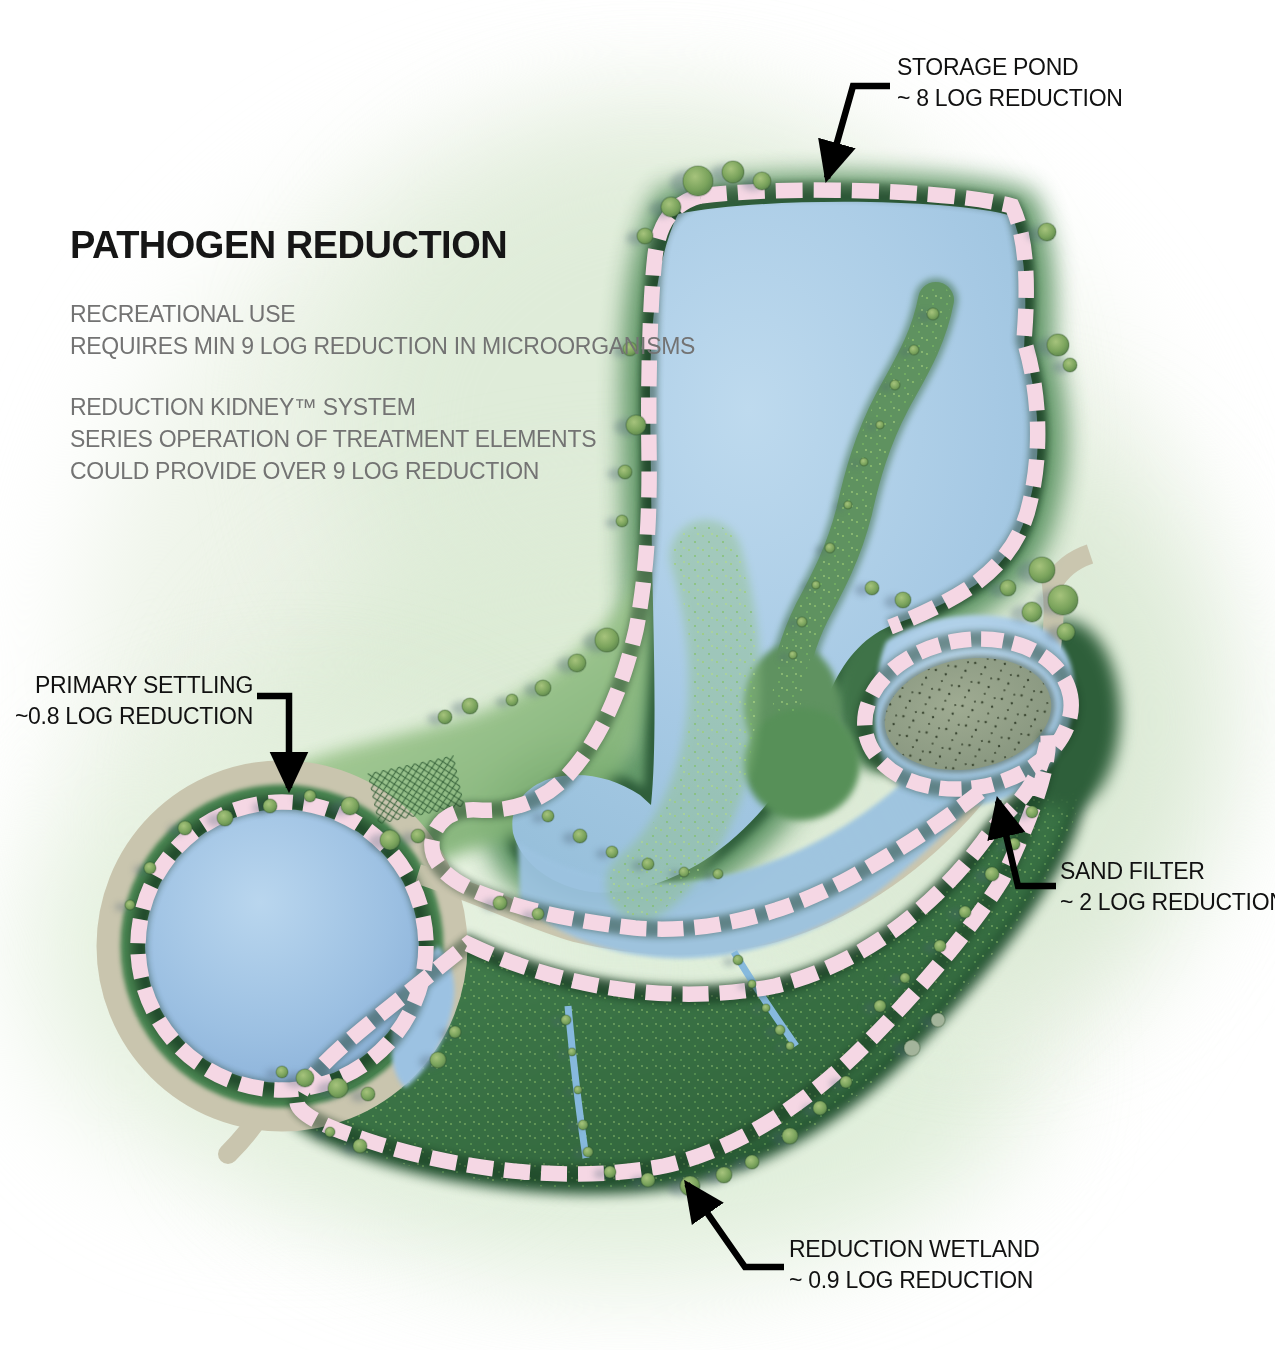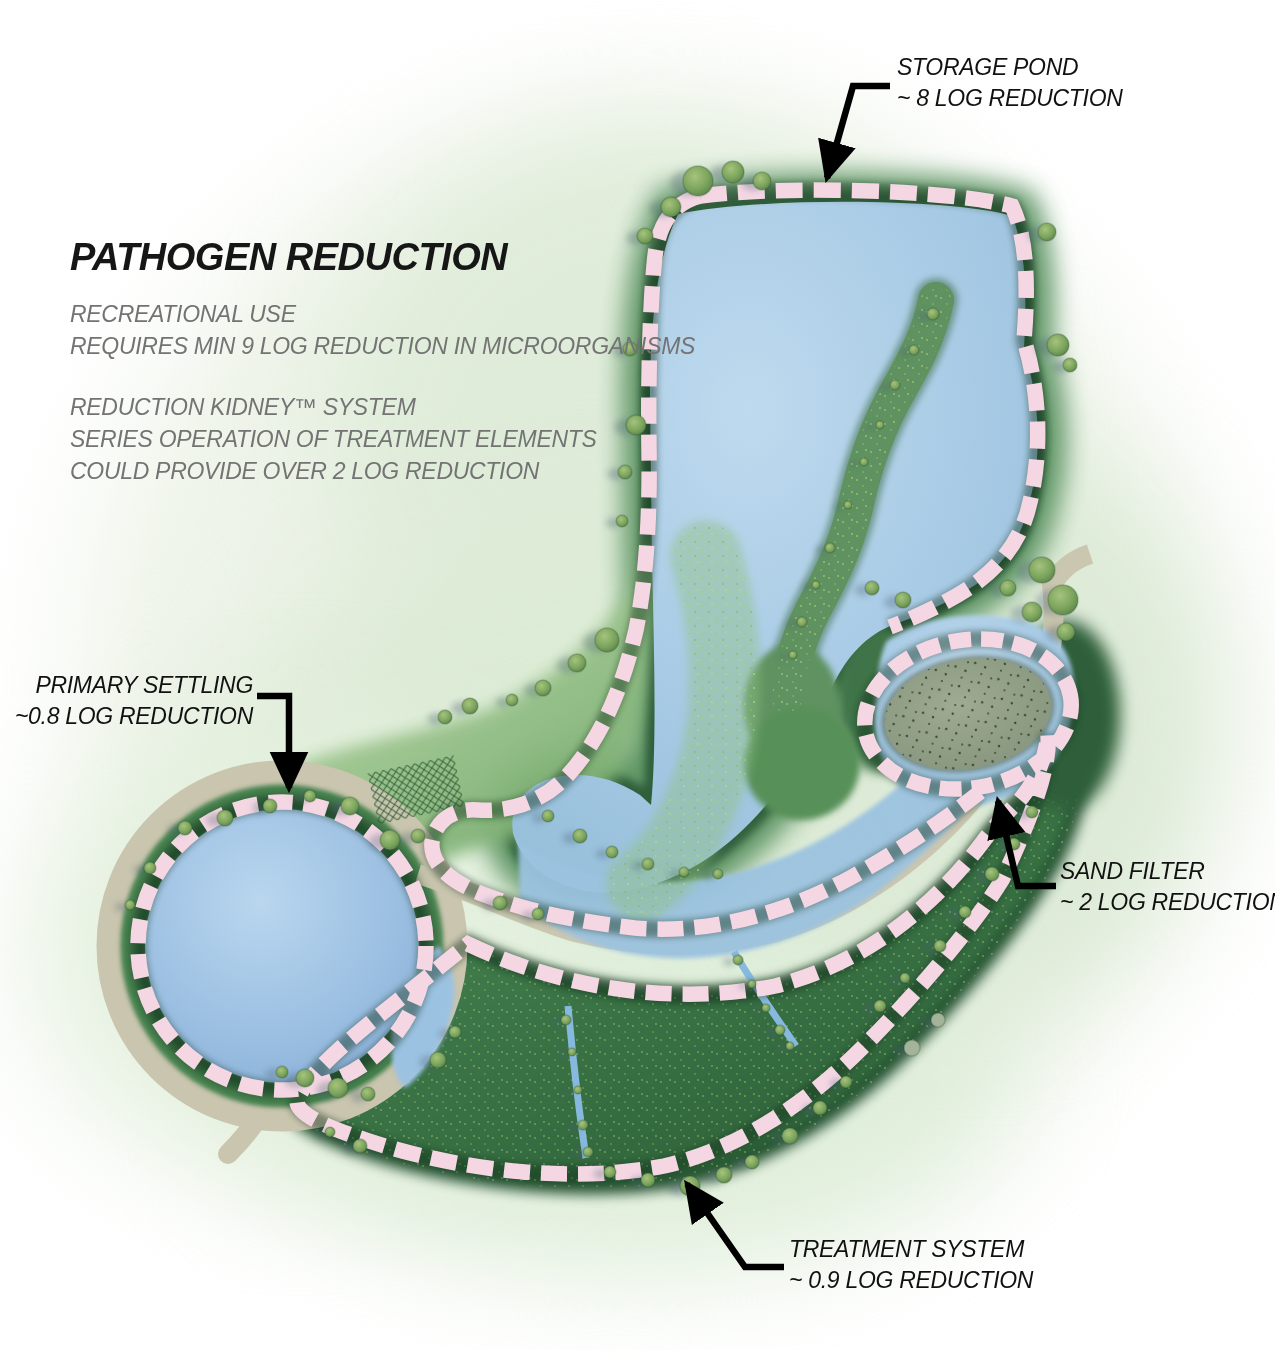--- a/index.html
+++ b/index.html
@@ -1,20 +1,20 @@
 <!DOCTYPE html>
 <html><head>
 <meta charset="utf-8">
 <style>
   html,body{margin:0;padding:0;background:#ffffff;}
   #stage{position:relative;width:1275px;height:1350px;background:#ffffff;overflow:hidden;
          font-family:"Liberation Sans",sans-serif;color:#1c1c1c;}
   #art{position:absolute;left:0;top:0;}
-  .txt{position:absolute;white-space:nowrap;font-style:italic;}
-  .title{font-size:38px;font-weight:600;letter-spacing:-0.5px;color:#161616;margin-top:12px;}
+  .txt{position:absolute;white-space:nowrap;}
+  .title{font-size:38px;font-weight:600;letter-spacing:-0.5px;color:#161616;}
   .note{font-size:23px;line-height:32px;font-weight:400;letter-spacing:-0.3px;color:#737373;}
   .lbl{font-size:23px;line-height:31px;font-weight:400;letter-spacing:-0.3px;color:#111;}
   .lbl.right{text-align:right;}
   .blur2{filter:blur(2px);} .blur3{filter:blur(3px);} .blur4{filter:blur(4px);}
   .blur6{filter:blur(6px);} .blur8{filter:blur(8px);} .blur12{filter:blur(12px);} .blur60{filter:blur(60px);}
 </style>
 </head>
 <body>
 
 <div id="stage">
@@ -396,36 +396,36 @@
   <div class="txt title" style="left:70px;top:224px;">PATHOGEN REDUCTION</div>
 
   <div class="txt note" style="left:70px;top:298px;">
     <div>RECREATIONAL USE</div>
     <div>REQUIRES MIN 9 LOG REDUCTION IN MICROORGANISMS</div>
   </div>
 
   <div class="txt note" style="left:70px;top:391px;">
     <div>REDUCTION KIDNEY™ SYSTEM</div>
     <div>SERIES OPERATION OF TREATMENT ELEMENTS</div>
-    <div>COULD PROVIDE OVER 2 LOG REDUCTION</div>
+    <div>COULD PROVIDE OVER 9 LOG REDUCTION</div>
   </div>
 
   <div class="txt lbl" style="left:897px;top:52px;">
     <div>STORAGE POND</div>
     <div>~ 8 LOG REDUCTION</div>
   </div>
 
   <div class="txt lbl right" style="right:1022px;top:670px;">
     <div>PRIMARY SETTLING</div>
     <div>~0.8 LOG REDUCTION</div>
   </div>
 
   <div class="txt lbl" style="left:1060px;top:856px;">
     <div>SAND FILTER</div>
     <div>~ 2 LOG REDUCTION</div>
   </div>
 
   <div class="txt lbl" style="left:789px;top:1234px;">
-    <div>TREATMENT SYSTEM</div>
+    <div>REDUCTION WETLAND</div>
     <div>~ 0.9 LOG REDUCTION</div>
   </div>
 
 </div>
 
 </body></html>

